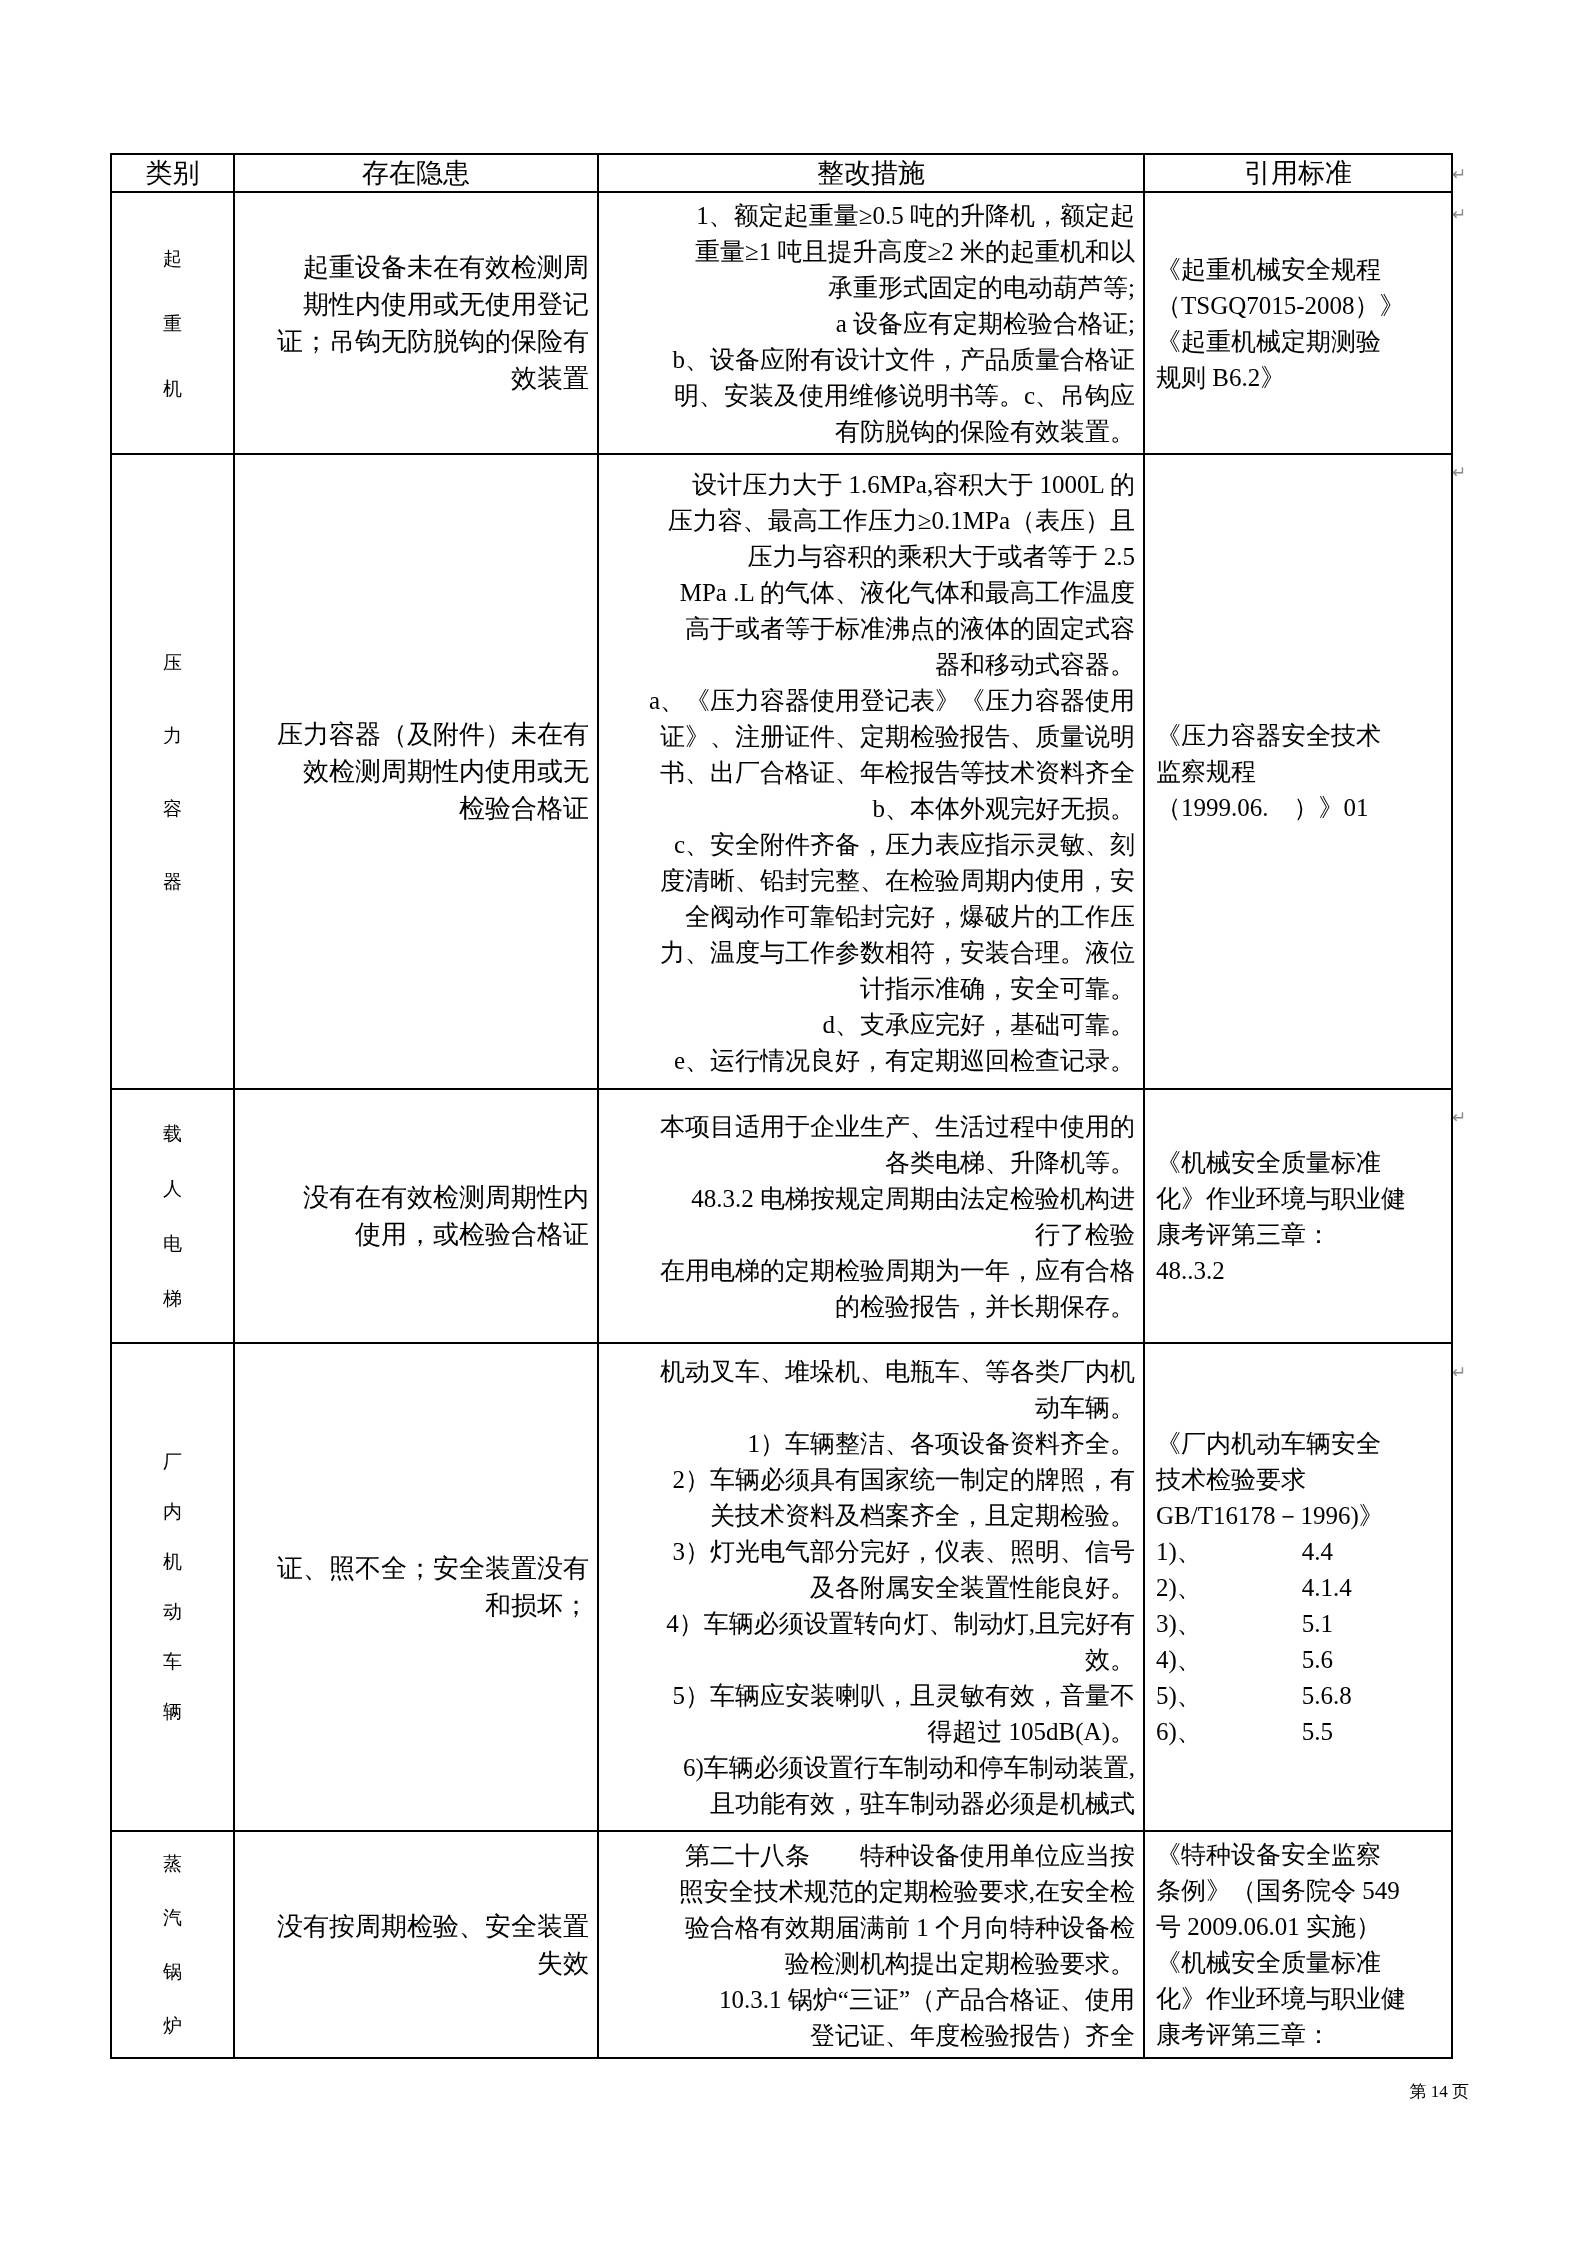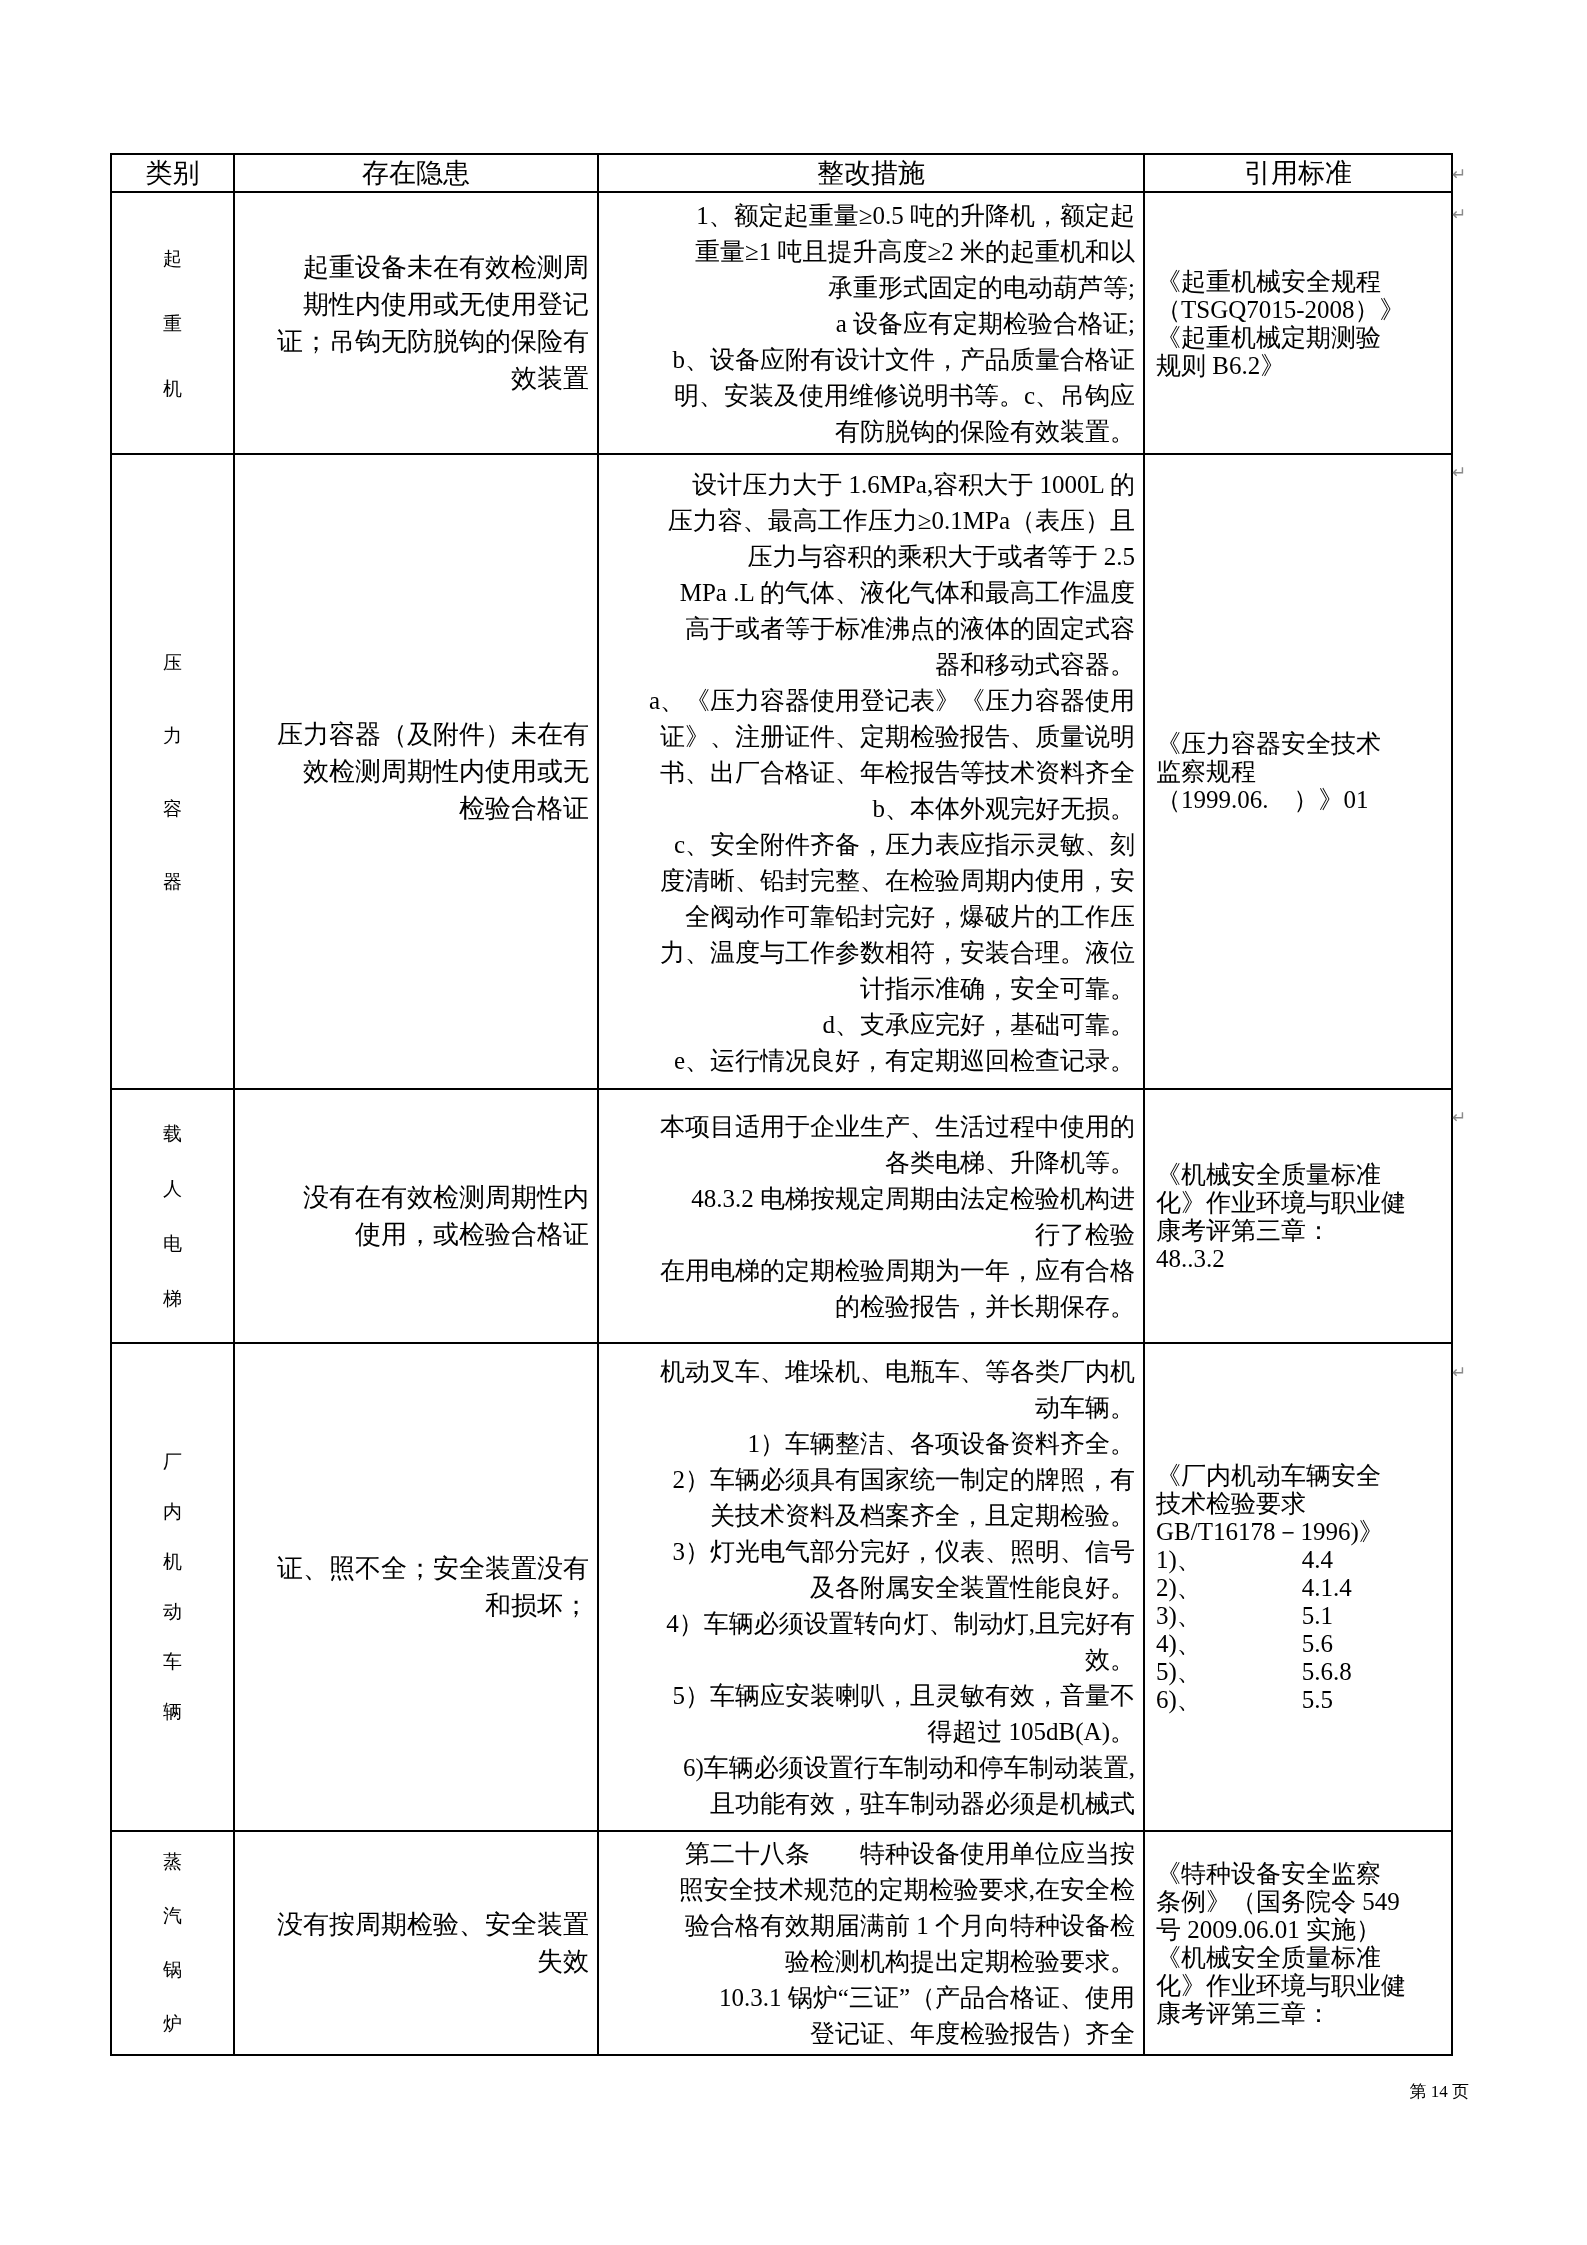--- a/index.html
+++ b/index.html
@@ -62,21 +62,21 @@
   td.v-top { vertical-align: top; }
   .cell-measures {
     font-size: 25px;
     line-height: 36px;
     padding: 4px 8px 2px 10px;
     white-space: pre-line;
     text-align: right;
   }
   .cell-standard {
     font-size: 25px;
-    line-height: 28px;
+    line-height: 36px;
     padding: 5px 4px 4px 11px;
     white-space: pre-line;
     text-align: left;
   }
   .footer {
     position: absolute;
     left: 128px;
     width: 1341px;
     top: 2080px;
     text-align: right;

